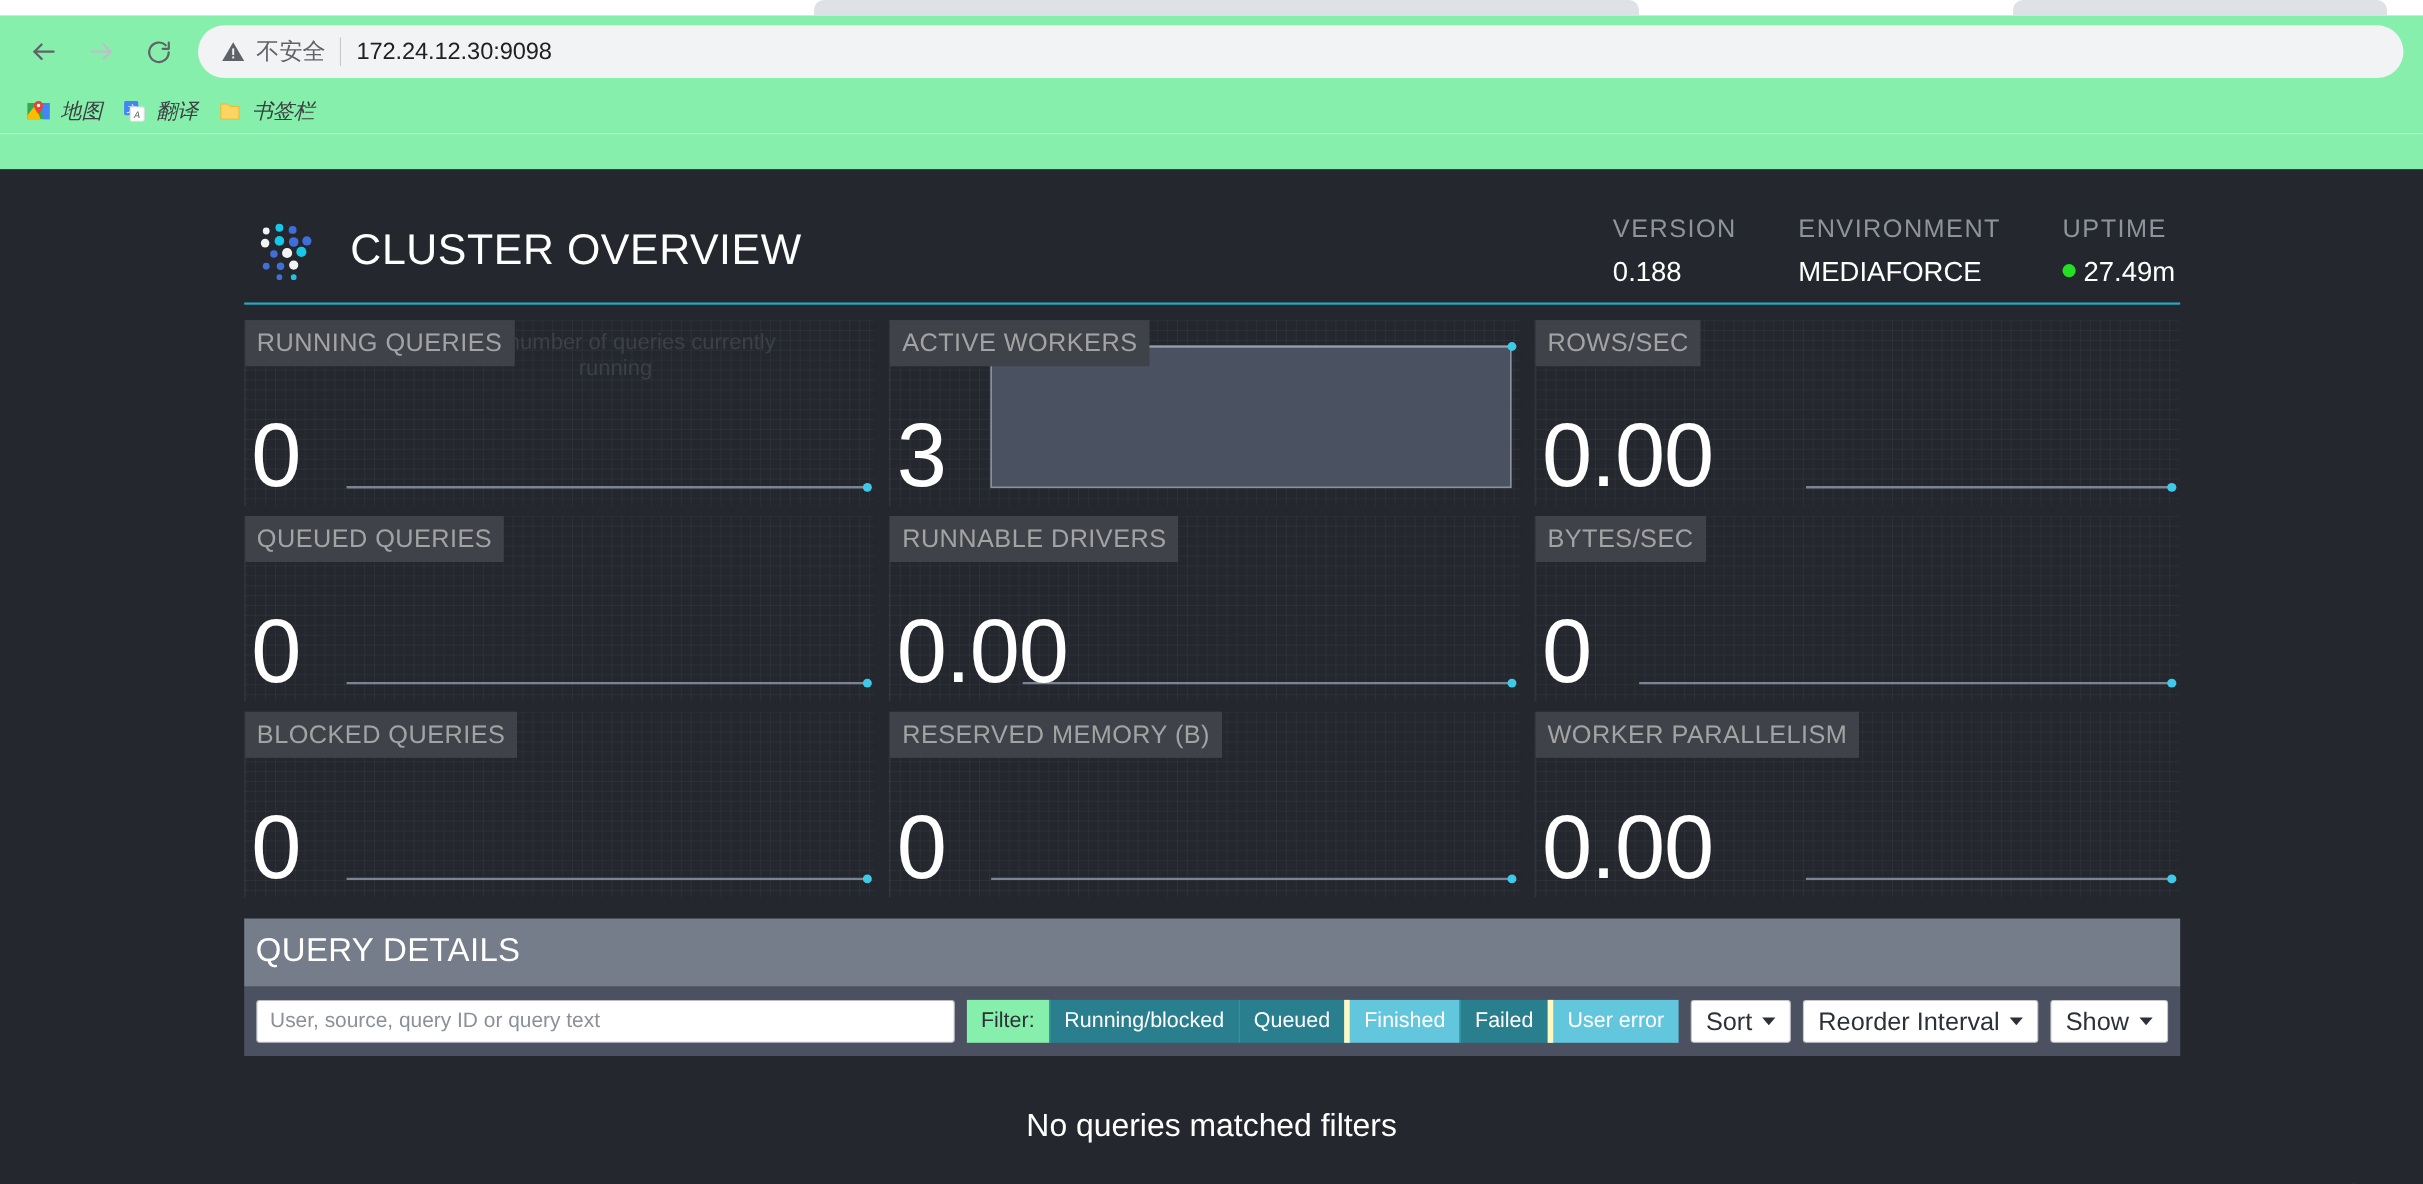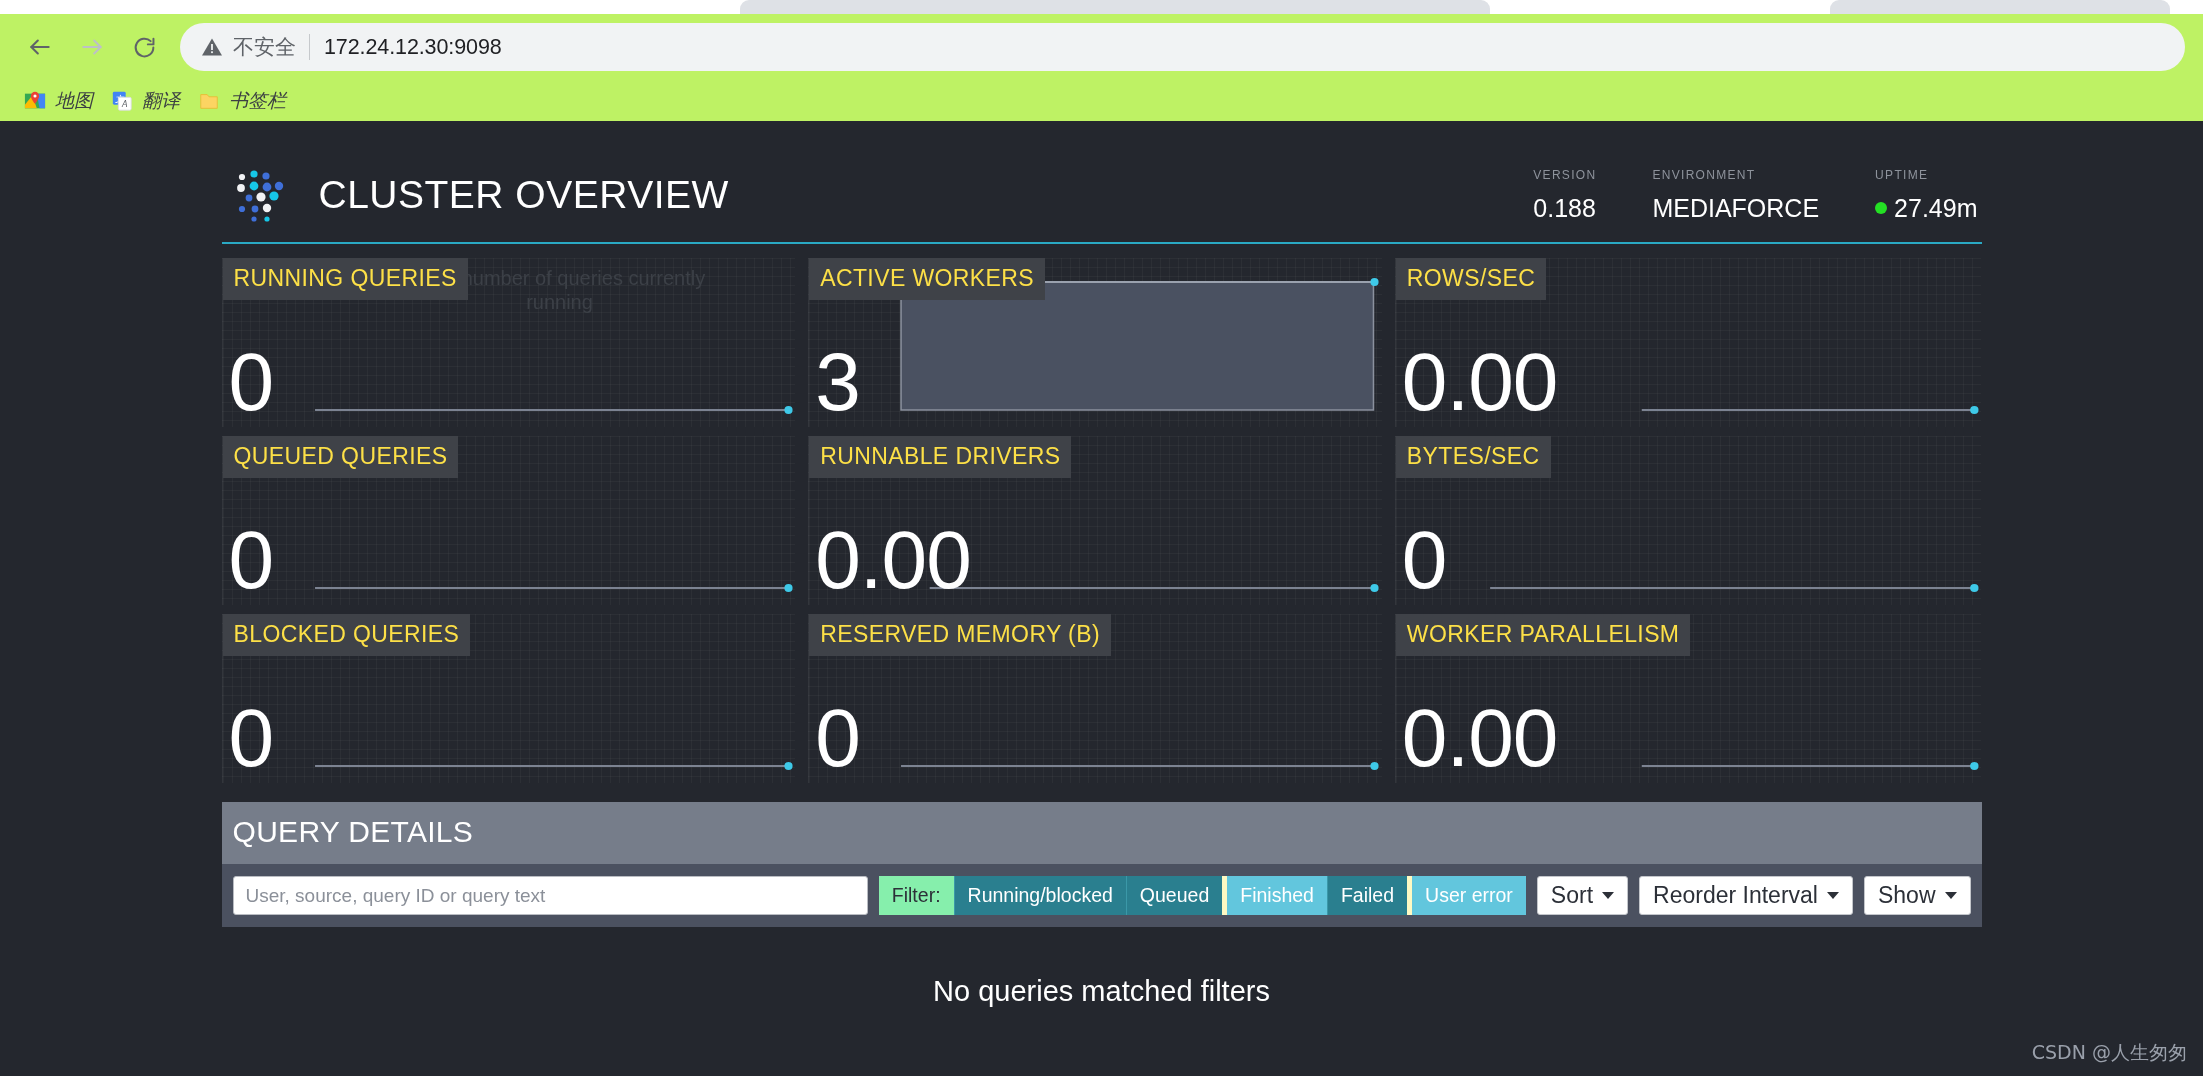--- a/index.html
+++ b/index.html
@@ -4,21 +4,21 @@
 <style>
   * { box-sizing: border-box; margin: 0; padding: 0; }
   html, body {
     width: 2203px; height: 1076px;
     overflow: hidden;
     font-family: "Liberation Sans", sans-serif;
     background: #24272e;
   }
 
   
-  .browser { background: #bef264; height: 121px; position: relative; }
+  .browser { background: #86efac; height: 154px; position: relative; }
   .tabstrip { height: 14px; background: #ffffff; position: relative; }
   .tabstrip .tab {
     position: absolute; left: 740px; top: 0; width: 750px; height: 14px;
     background: #dee1e6; border-radius: 9px 9px 0 0;
   }
   .tabstrip .tab2 {
     position: absolute; left: 1830px; top: 0; width: 340px; height: 14px;
     background: #dee1e6; border-radius: 9px 9px 0 0;
   }
   .navbar { height: 66px; display: flex; align-items: center; padding: 0 0 0 14px; }
@@ -54,21 +54,21 @@
   .header { display: flex; align-items: center; height: 112px; padding-top: 28px; }
   .logo { width: 66px; height: 62px; flex: 0 0 auto; margin-right: 24px; margin-left: 7px;}
   .title {
     font-size: 39px; color: #ffffff; letter-spacing: 0.5px;
     font-family: "Liberation Sans", sans-serif; font-weight: 400;
   }
   .meta { margin-left: auto; display: flex; gap: 0; padding-right: 4px; }
   .meta-col { text-align: left; }
   .meta-col + .meta-col { margin-left: 56px; }
   .meta-label {
-    font-size: 12px; color: #8e939c; letter-spacing: 1.3px; margin-bottom: 0;
+    font-size: 23px; color: #8e939c; letter-spacing: 1.3px; margin-bottom: 0;
     font-family: "Liberation Sans", sans-serif;
   }
   .meta-value { font-size: 25px; color: #ffffff; white-space: nowrap; margin-top: 12px; }
   .dot-green {
     display: inline-block; width: 12px; height: 12px; border-radius: 50%;
     background: #24e024; margin-right: 7px; vertical-align: 3px;
   }
   .divider-cyan { height: 2px; background: #2aa9c4; margin-top: 5px; }
 
   
@@ -79,21 +79,21 @@
     position: relative; height: 169px; margin-bottom: 9px;
     background-color: #24272e;
     background-image:
       linear-gradient(to right, rgba(255,255,255,0.035) 1px, transparent 1px),
       linear-gradient(to bottom, rgba(255,255,255,0.035) 1px, transparent 1px);
     background-size: 9px 9px;
     border-left: 1px solid rgba(255,255,255,0.07);
   }
   .card-label {
     position: absolute; left: 0; top: 0; z-index: 4;
-    background: #3f4248; color: #fde047;
+    background: #3f4248; color: #a3a3a3;
     font-size: 23px; letter-spacing: 0.4px;
     padding: 7px 11px 8px 11px; white-space: nowrap;
   }
   .card-tip {
     position: absolute; left: 172px; top: 8px; width: 330px;
     color: #3c4047; font-size: 20px; text-align: center; line-height: 1.2;
     z-index: 2; pointer-events: none;
   }
   .card-value {
     position: absolute; left: 6px; bottom: 6px; z-index: 5;

